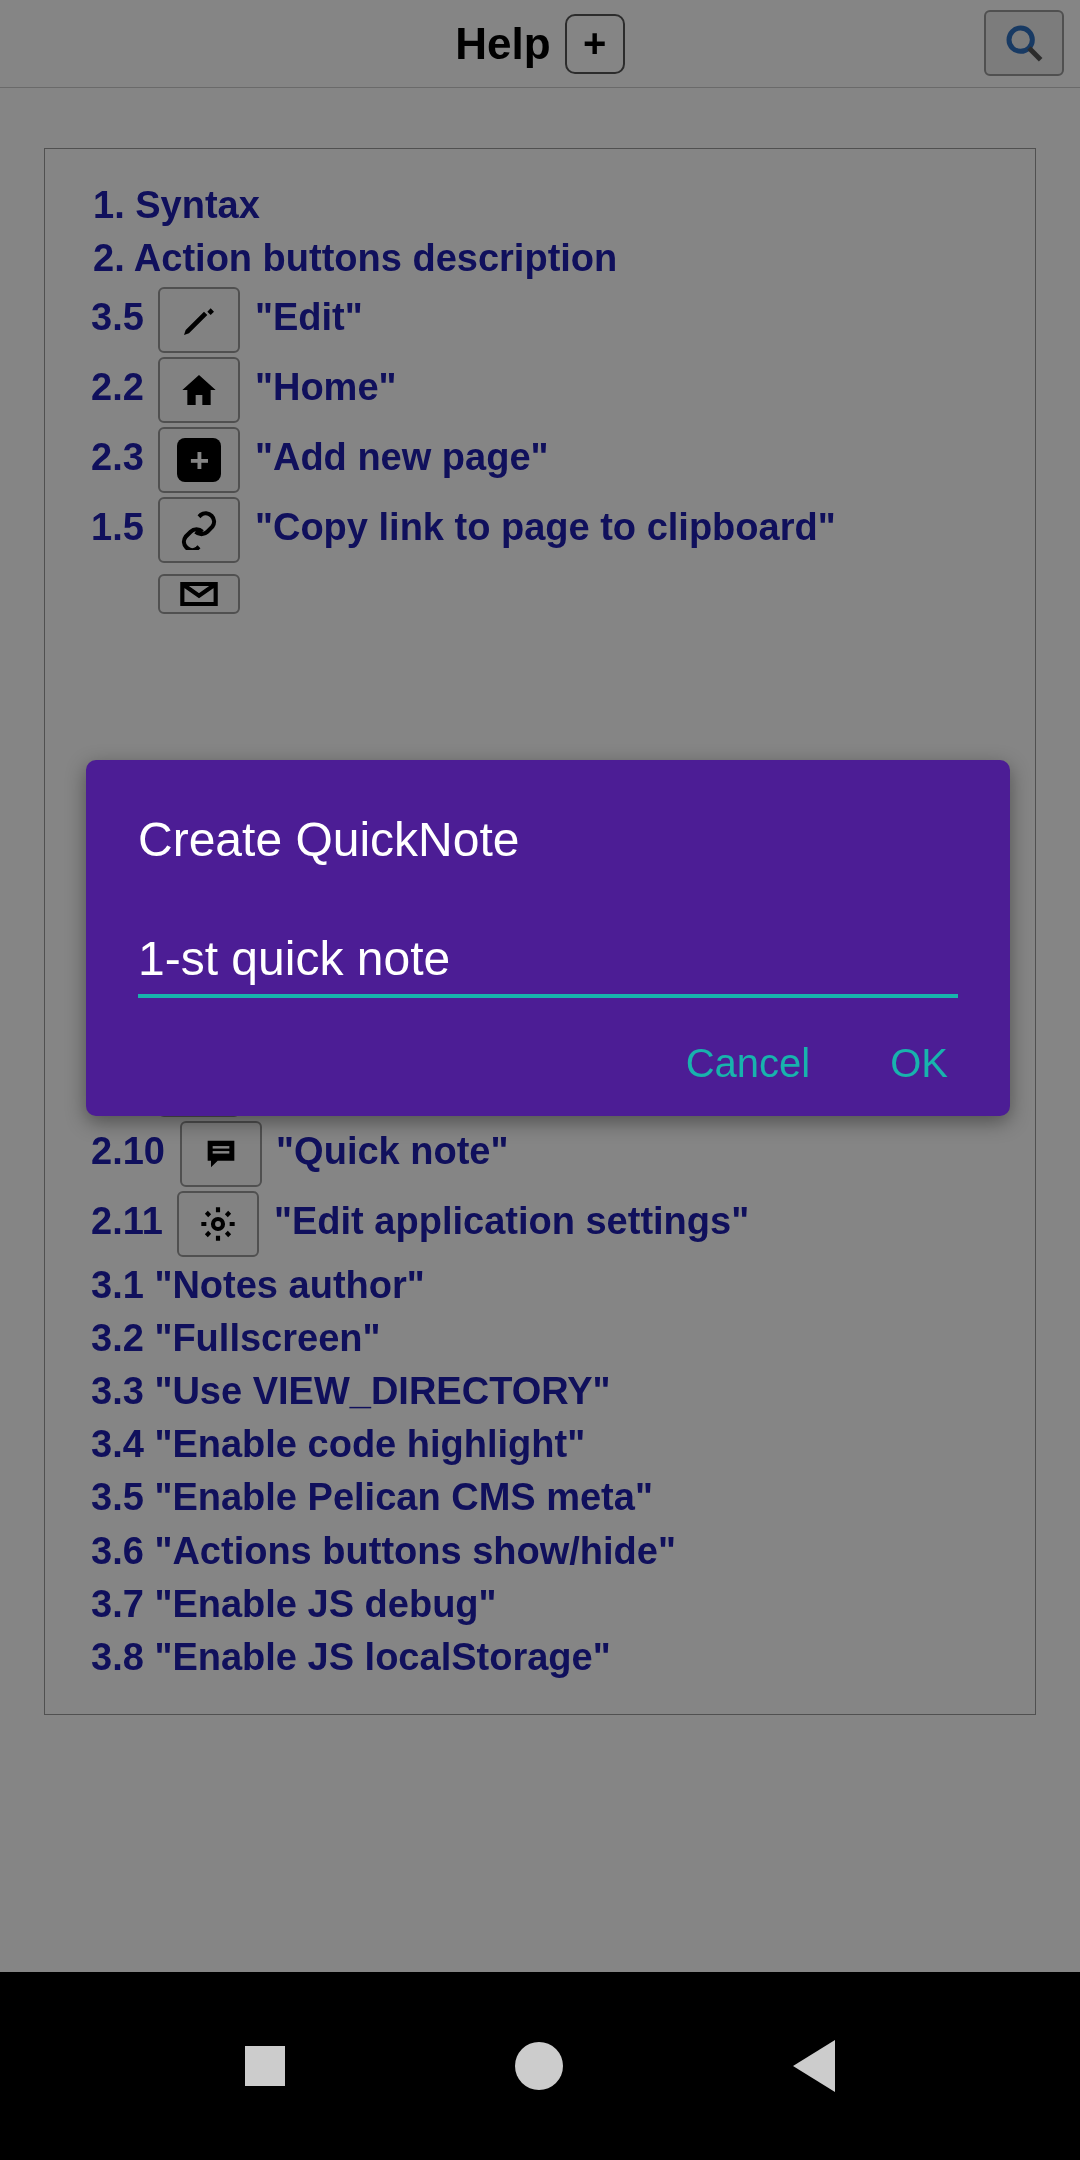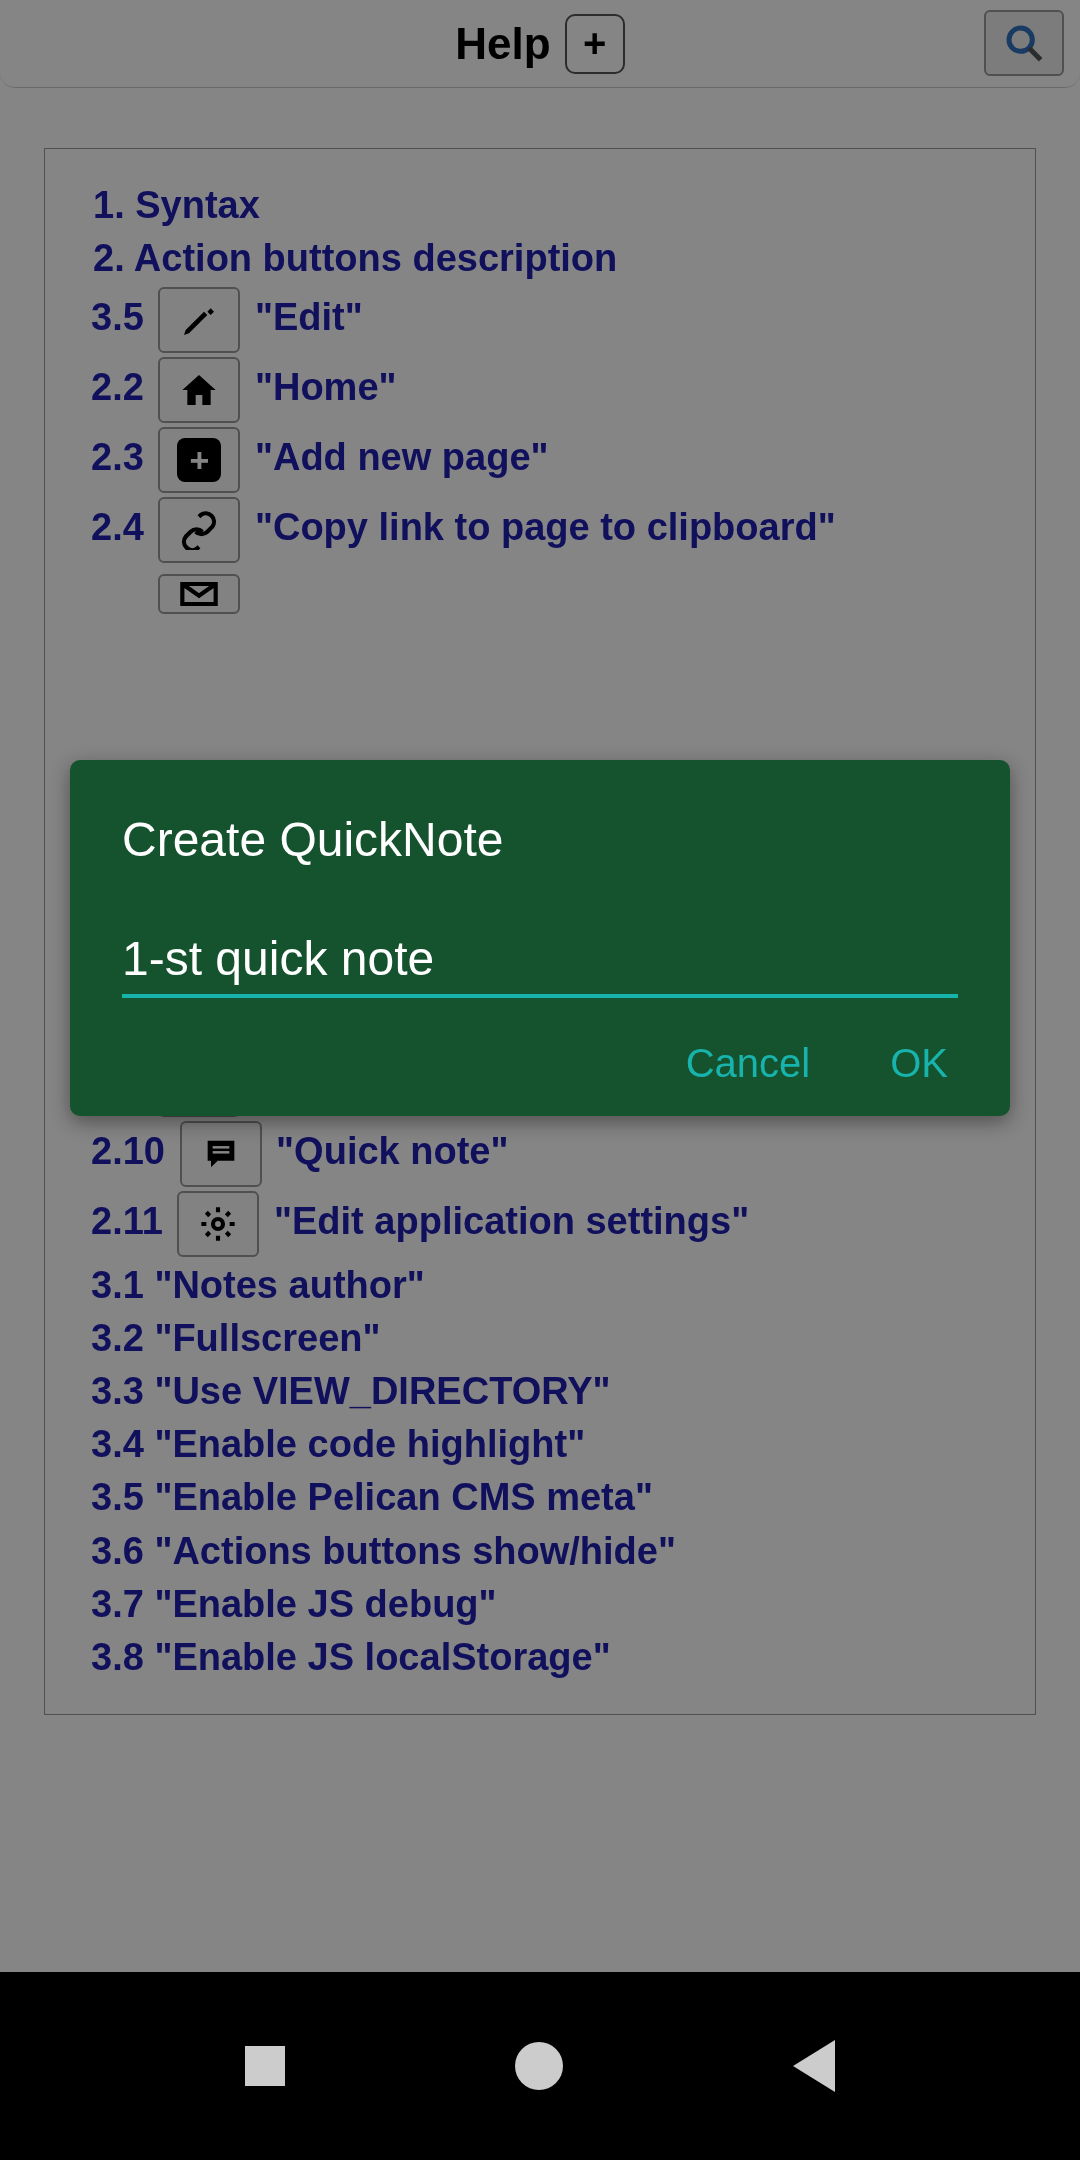--- a/index.html
+++ b/index.html
@@ -12,21 +12,20 @@
   overflow: hidden;
 }
 .header {
   height: 88px;
   background: #fff;
   display: flex;
   align-items: center;
   justify-content: center;
   position: relative;
   border-bottom: 1px solid #ccc;
-  border-radius: 15px;
 }
 .header-title {
   font-size: 44px;
   font-weight: bold;
   color: #000;
 }
 .plus-btn {
   width: 60px;
   height: 60px;
   border: 2px solid #555;
@@ -89,23 +88,23 @@
 }
 .dim-overlay {
   position: absolute;
   top: 0; left: 0; right: 0;
   height: 1972px;
   background: rgba(0,0,0,0.48);
 }
 .dialog {
   position: absolute;
   top: 760px;
-  left: 70px;
+  left: 86px;
   right: 70px;
-  background: #14532d;
+  background: #4c1d95;
   border-radius: 10px;
   padding: 52px 52px 30px 52px;
   box-shadow: 0 6px 20px rgba(0,0,0,0.4);
 }
 .dialog-title {
   font-size: 48px;
   font-weight: 500;
   color: #fff;
   margin-bottom: 56px;
 }
@@ -195,21 +194,21 @@
 
   <span class="toc-line lvl1">
     <span>2.3 </span>
     <span class="icon-box dark-square">
         <span class="inner"></span>
       </span>
     <span> "Add new page"</span>
   </span>
 
   <span class="toc-line lvl1">
-    <span>2.4 </span>
+    <span>1.5 </span>
     <span class="icon-box">
       <svg viewBox="0 0 24 24">
           <path d="M10 13a5 5 0 0 0 7 0l3-3a5 5 0 0 0-7-7l-1 1m2 9a5 5 0 0 0-7 0l-3 3a5 5 0 0 0 7 7l1-1" fill="none" stroke="#000" stroke-width="2.5"></path>
         </svg>
     </span>
     <span> "Copy link to page to clipboard"</span>
   </span>
 
   <span class="toc-line lvl1">
     <span style="visibility:hidden">2.5 </span>

